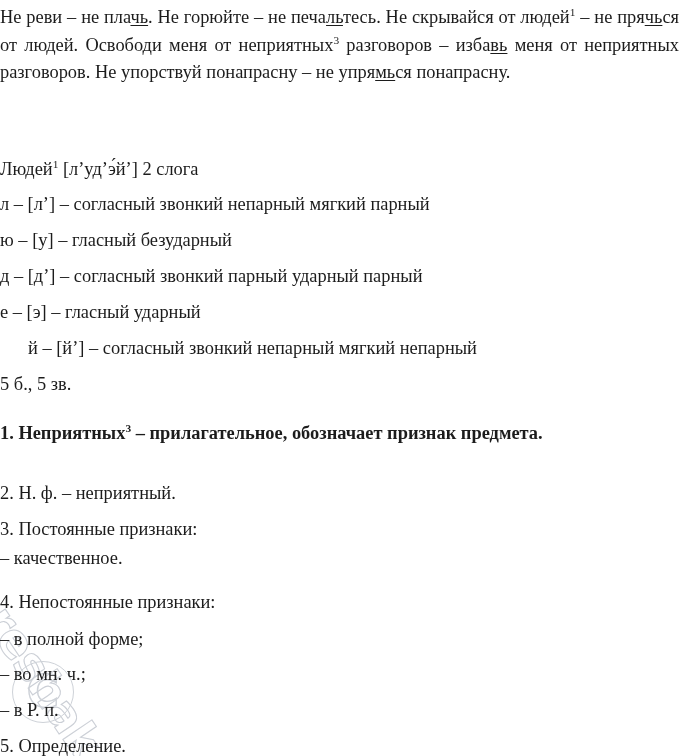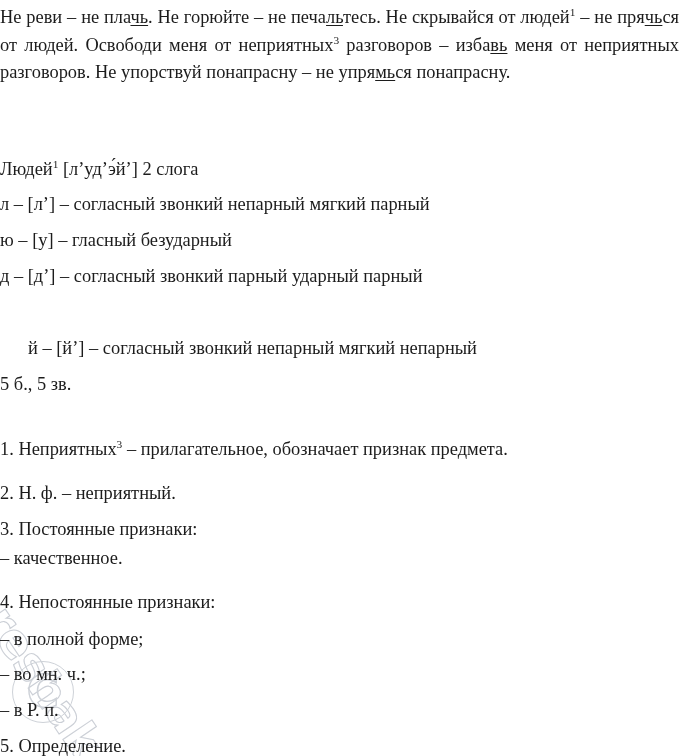--- a/index.html
+++ b/index.html
@@ -119,24 +119,25 @@
 
 <div class="page">
 
   <p class="para" id="intro-para" style="top:4px;"><span>Не реви – не пла</span><u class="soft">чь</u><span>. Не горюйте – не печа</span><u class="soft">ль</u><span>тесь. Не скрывайся от людей</span><sup>1</sup><span> – не пря</span><u class="soft">чь</u><span>ся от людей. Освободи меня от неприятных</span><sup>3</sup><span> разговоров – изба</span><u class="soft">вь</u><span> меня от неприятных разговоров. Не упорствуй понапрасну – не упря</span><u class="soft">мь</u><span>ся понапрасну.</span></p>
 
   <div class="line" id="ph-head" style="top:160px;"><span>Людей</span><sup>1</sup><span> [л’уд’э́й’] 2 слога</span></div>
 
   <div class="line" id="ph-s0" style="top:195px;">л – [л’] – согласный звонкий непарный мягкий парный</div>
   <div class="line" id="ph-s1" style="top:231px;">ю – [у] – гласный безударный</div>
   <div class="line" id="ph-s2" style="top:267px;">д – [д’] – согласный звонкий парный ударный парный</div>
+  <div class="line" id="ph-s3" style="top:303px;">е – [э] – гласный ударный</div>
   <div class="line" id="ph-s4" style="top:339px;padding-left:28px;">й – [й’] – согласный звонкий непарный мягкий непарный</div>
   <div class="line" id="ph-tot" style="top:375px;">5 б., 5 зв.</div>
 
-  <div class="line" id="mo-0" style="top:440px;"><span>1. Неприятных</span><sup>3</sup><span> – прилагательное, обозначает признак предмета.</span></div>
+  <div class="line" id="mo-0" style="top:424px;font-weight:bold;"><span>1. Неприятных</span><sup>3</sup><span> – прилагательное, обозначает признак предмета.</span></div>
   <div class="line" id="mo-1" style="top:484px;">2. Н. ф. – неприятный.</div>
   <div class="line" id="mo-2" style="top:520px;">3. Постоянные признаки:</div>
   <div class="line" id="mo-3" style="top:549px;">– качественное.</div>
   <div class="line" id="mo-4" style="top:593px;">4. Непостоянные признаки:</div>
   <div class="line" id="mo-5" style="top:630px;">– в полной форме;</div>
   <div class="line" id="mo-6" style="top:665px;">– во мн. ч.;</div>
   <div class="line" id="mo-7" style="top:701px;">– в Р. п.</div>
   <div class="line" id="mo-8" style="top:737px;">5. Определение.</div>
 
 </div>

